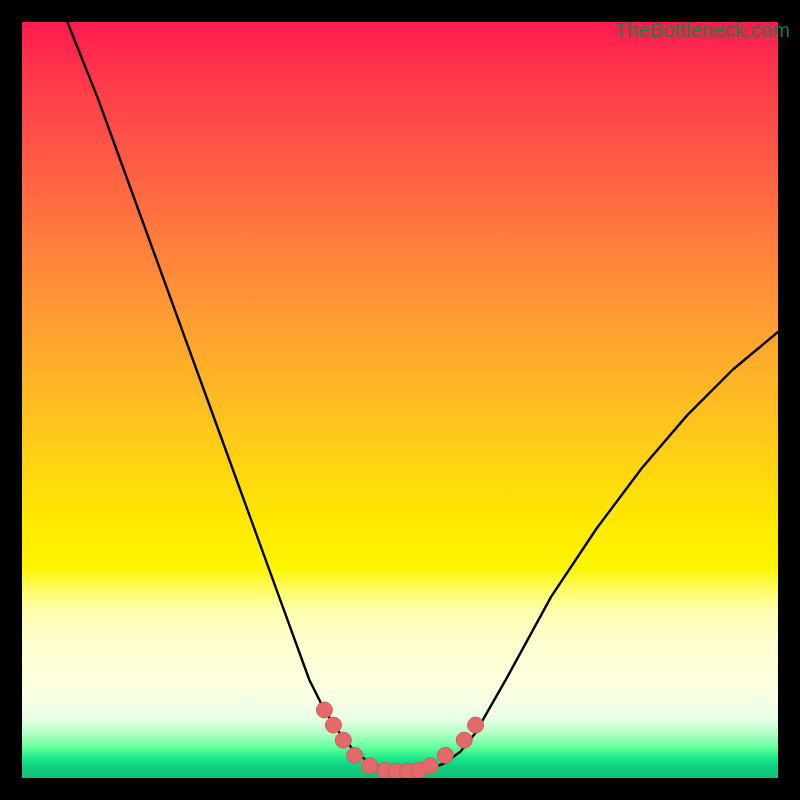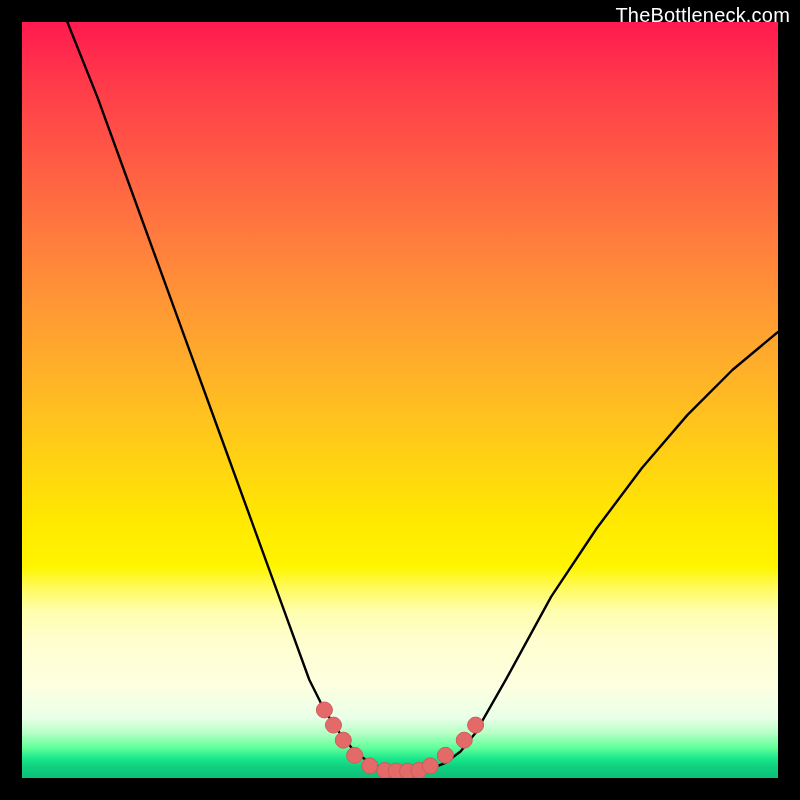--- a/index.html
+++ b/index.html
@@ -41,23 +41,23 @@
       #eaffe8 92%,
       #b8ffc8 94%,
       #60ff9a 96%,
       #18e68a 97.5%,
       #10d080 98.5%,
       #0cc078 100%
     );
   }
   .watermark {
     position: absolute;
-    top: 4px;
+    top: 19px;
     right: 10px;
-    color: #ffffff;
+    color: #15803d;
     font-size: 20px;
     font-weight: 400;
     letter-spacing: 0.2px;
     user-select: none;
   }
   svg.overlay {
     position: absolute;
     left: 22px;
     top: 22px;
     width: 756px;

